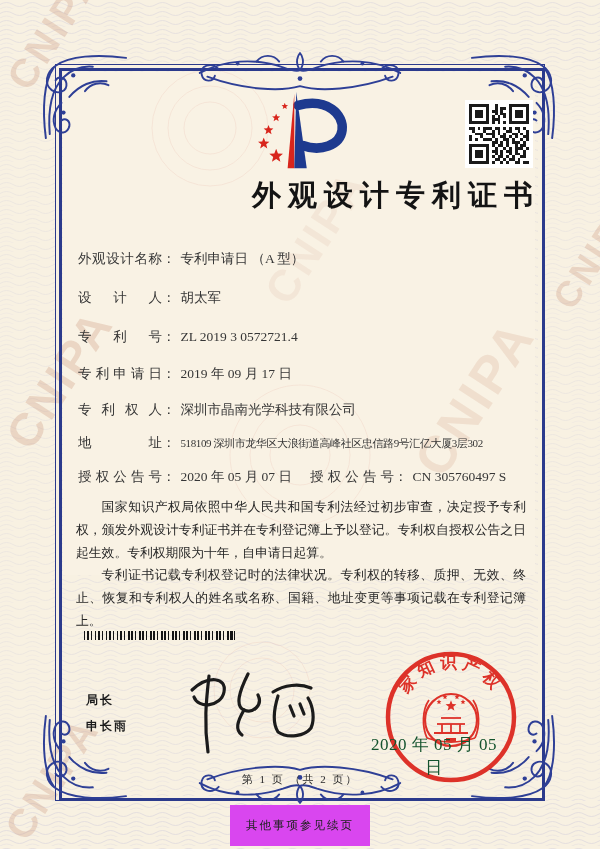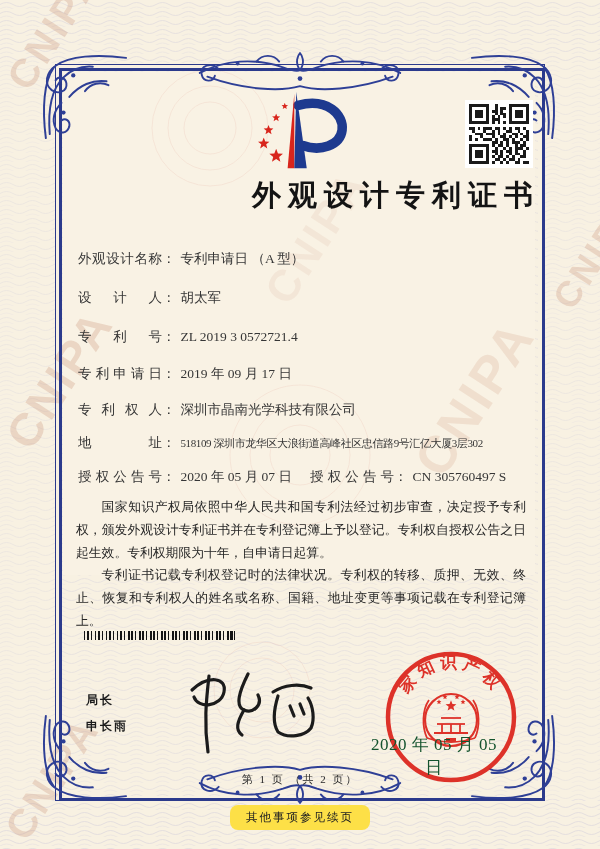--- a/index.html
+++ b/index.html
@@ -27,22 +27,22 @@
   .bodytext p{margin:0;text-indent:2em;}
   .barcode{position:absolute;left:84px;top:631px;width:154px;height:9px;
            background:repeating-linear-gradient(90deg,#151515 0 1.5px,transparent 1.5px 3px,
            #151515 3px 5.5px,transparent 5.5px 7px,#151515 7px 8px,transparent 8px 11px);}
   .director{position:absolute;left:86px;font-family:Liberation Mono, monospace;
             font-weight:600;font-size:12px;color:#1c1c1c;letter-spacing:2px;}
   .sealdate{position:absolute;left:366px;top:733px;width:136px;text-align:center;font-size:17px;
             font-weight:400;color:#14532d;letter-spacing:0.5px;}
   .pagenum{position:absolute;left:60px;top:772px;width:480px;text-align:center;font-size:11px;
            letter-spacing:2px;color:#2a2a2a;}
-  .footnote{position:absolute;left:50%;top:805px;transform:translateX(-50%);background:#fde047;
-            padding:5px 16px;font-size:11.5px;letter-spacing:2px;color:#222;border-radius:8px;}
+  .footnote{position:absolute;left:50%;top:805px;transform:translateX(-50%);background:#d946ef;
+            padding:13px 16px;font-size:11.5px;letter-spacing:2px;color:#222;}
   .qr-plate{position:absolute;left:465px;top:100px;width:68px;height:68px;background:#fff;}
 </style>
 </head>
 <body>
 
 <div class="page">
 
   <svg width="0" height="0" style="position:absolute">
     <defs>
       <pattern id="wavepat" width="26" height="9" patternUnits="userSpaceOnUse">

